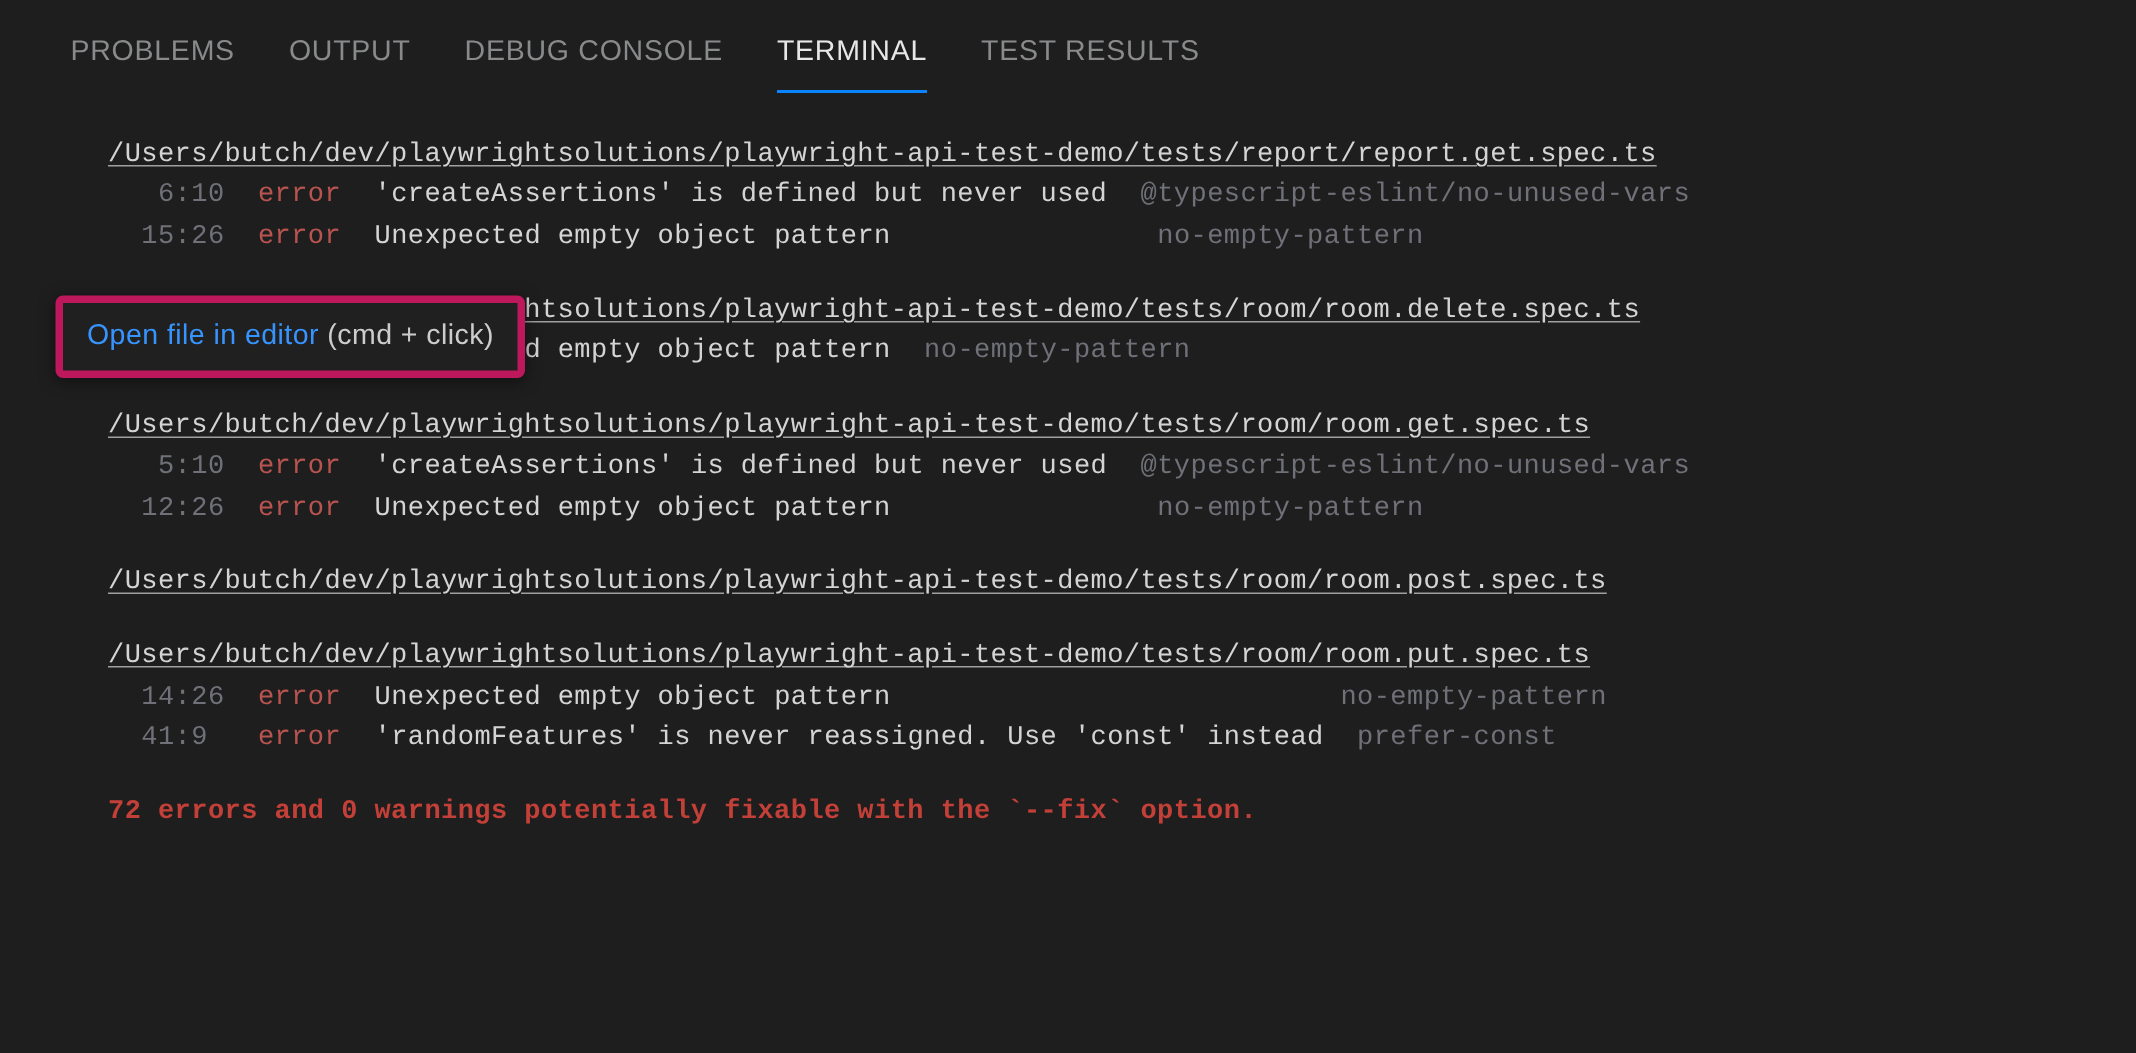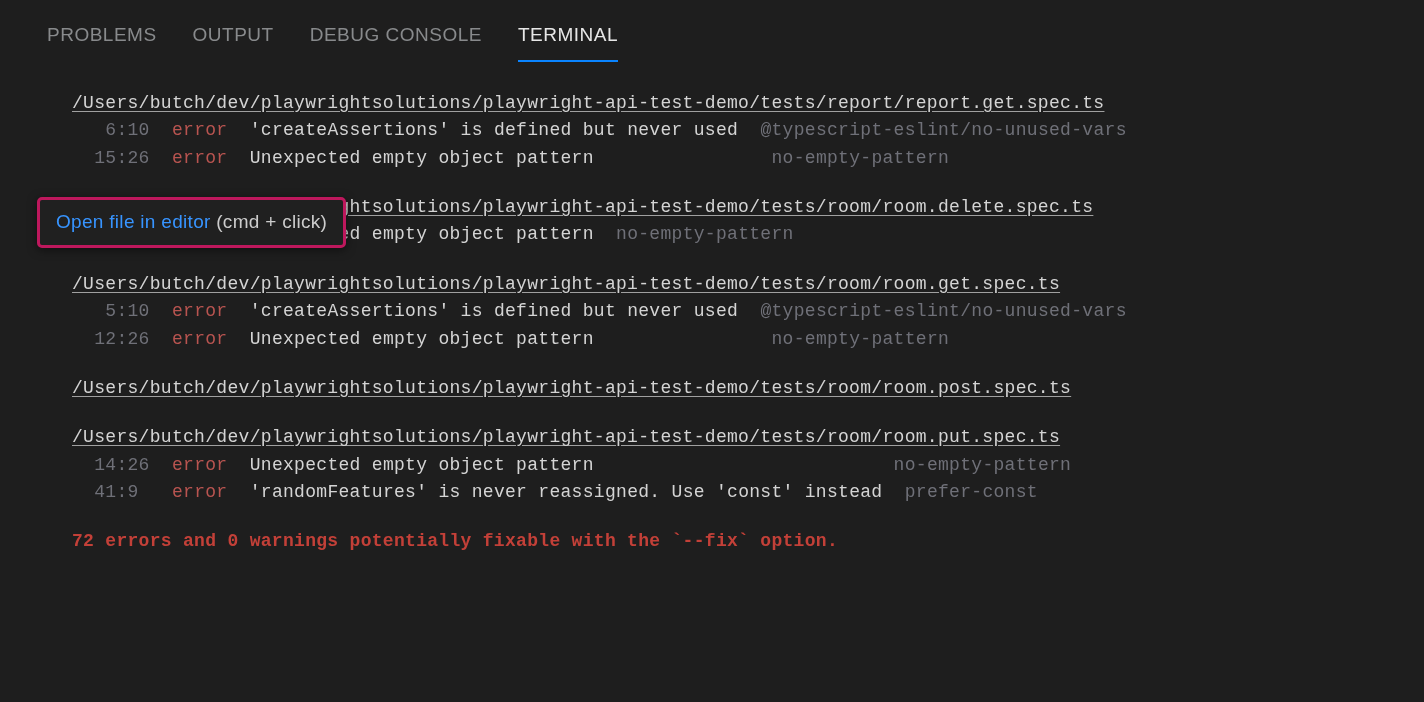--- a/index.html
+++ b/index.html
@@ -52,38 +52,39 @@
   .loc  { color: #6f7078; }
   .sev  { color: #b85450; text-align: center; }
   .rule { color: #6f7078; }
   .summary { color: #c34038; font-weight: 600; }
 
   .tooltip {
     position: absolute;
     top: 135px;
     left: 5px;
     background: #202020;
-    border: 3px solid #be185d;
+    border: 5px solid #be185d;
     border-radius: 5px;
     padding: 8px 16px;
     font-family: -apple-system, "Segoe UI", sans-serif;
     font-size: 19px;
     box-shadow: 0 2px 10px rgba(0,0,0,0.5);
   }
   .tooltip .link { color: #3794ff; }
   .tooltip .hint { color: #cccccc; }
 </style>
 </head>
 <body>
 
 <div class="tabs">
   <div class="tab">PROBLEMS</div>
   <div class="tab">OUTPUT</div>
   <div class="tab">DEBUG CONSOLE</div>
   <div class="tab active">TERMINAL</div>
+  <div class="tab">TEST RESULTS</div>
 </div>
 
 <div class="terminal">
   <div id="blocks-root">
       <div class="file-block"><span class="file-path">/Users/butch/dev/playwrightsolutions/playwright-api-test-demo/tests/report/report.get.spec.ts</span><div class="err-line"><span class="loc">   6:10</span>  <span class="sev">error</span>  <span>'createAssertions' is defined but never used</span>  <span class="rule">@typescript-eslint/no-unused-vars</span></div><div class="err-line"><span class="loc">  15:26</span>  <span class="sev">error</span>  <span>Unexpected empty object pattern              </span>  <span class="rule">no-empty-pattern</span></div></div>
       <div class="file-block"><span class="file-path">/Users/butch/dev/playwrightsolutions/playwright-api-test-demo/tests/room/room.delete.spec.ts</span><div class="err-line"><span class="loc">  11:26</span>  <span class="sev">error</span>  <span>Unexpected empty object pattern</span>  <span class="rule">no-empty-pattern</span></div></div>
       <div class="file-block"><span class="file-path">/Users/butch/dev/playwrightsolutions/playwright-api-test-demo/tests/room/room.get.spec.ts</span><div class="err-line"><span class="loc">   5:10</span>  <span class="sev">error</span>  <span>'createAssertions' is defined but never used</span>  <span class="rule">@typescript-eslint/no-unused-vars</span></div><div class="err-line"><span class="loc">  12:26</span>  <span class="sev">error</span>  <span>Unexpected empty object pattern              </span>  <span class="rule">no-empty-pattern</span></div></div>
       <div class="file-block"><span class="file-path">/Users/butch/dev/playwrightsolutions/playwright-api-test-demo/tests/room/room.post.spec.ts</span></div>
       <div class="file-block"><span class="file-path">/Users/butch/dev/playwrightsolutions/playwright-api-test-demo/tests/room/room.put.spec.ts</span><div class="err-line"><span class="loc">  14:26</span>  <span class="sev">error</span>  <span>Unexpected empty object pattern                         </span>  <span class="rule">no-empty-pattern</span></div><div class="err-line"><span class="loc">  41:9 </span>  <span class="sev">error</span>  <span>'randomFeatures' is never reassigned. Use 'const' instead</span>  <span class="rule">prefer-const</span></div></div>
     </div>

